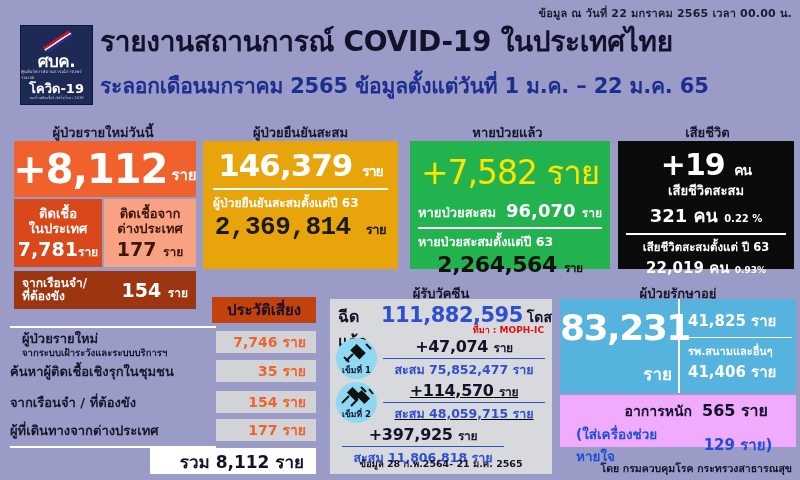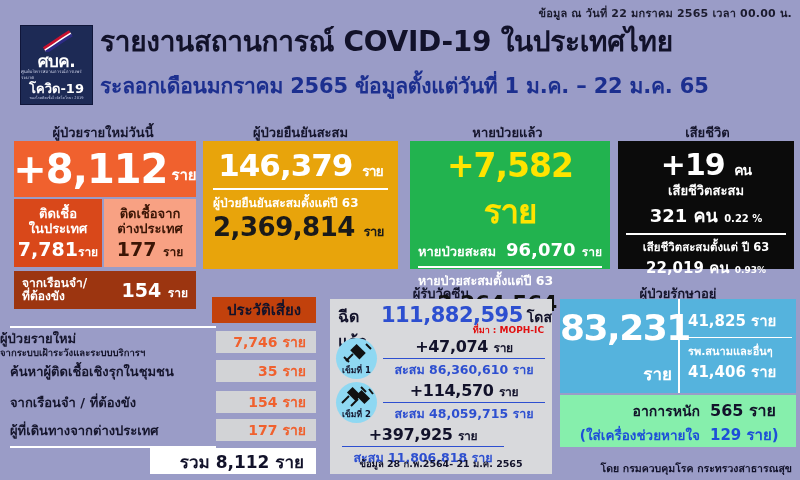--- a/index.html
+++ b/index.html
@@ -47,26 +47,26 @@
   .prison .lab{font-size:12px;font-weight:bold;line-height:13px;}
   .prison .num{font-size:19px;font-weight:bold;margin-left:auto;}
   .prison .num small{font-size:12px;font-weight:bold;}
 
   
   .conf{background:#e8a40b;color:#fff;box-sizing:border-box;padding:6px 10px;display:flex;flex-direction:column;}
   .conf .row1{text-align:center;font-size:31px;font-weight:bold;letter-spacing:-1px;}
   .conf .row1 small{font-size:14px;}
   .conf hr{border:0;border-top:2px solid #fff;width:100%;margin:5px 0 3px;}
   .conf .lab{font-size:12px;font-weight:bold;color:#fff;}
-  .conf .row2{font-size:26px;font-weight:bold;color:#1a1a1a;letter-spacing:-.5px;}
+  .conf .row2{text-align:center;font-size:26px;font-weight:bold;color:#1a1a1a;letter-spacing:-.5px;font-family:Liberation Mono, monospace;}
   .conf .row2 small{font-size:13px;}
 
   
   .rec{background:#22b34f;color:#fff;box-sizing:border-box;padding:5px 8px;display:flex;flex-direction:column;}
-  .rec .row1{text-align:center;font-size:33px;font-weight:bold;color:#ffe400;letter-spacing:-1px;}
+  .rec .row1{text-align:center;font-size:33px;font-weight:normal;color:#ffe400;letter-spacing:-1px;}
   .rec .r2{display:flex;align-items:baseline;justify-content:space-between;margin-top:1px;}
   .rec .r2 .lab{font-size:13px;font-weight:bold;}
   .rec .r2 .val{font-size:18px;font-weight:bold;}
   .rec .r2 .val small{font-size:12px;font-weight:bold;}
   .rec hr{border:0;border-top:2px solid #fff;width:100%;margin:4px 0 3px;}
   .rec .lab2{font-size:12.5px;font-weight:bold;}
   .rec .row3{text-align:center;font-size:22px;font-weight:bold;color:#111;letter-spacing:-.5px;}
   .rec .row3 small{font-size:12px;color:#111;}
 
   
@@ -115,21 +115,21 @@
   .treat{position:absolute;background:#55b3dd;box-sizing:border-box;display:flex;}
   .treat .lft{width:118px;position:relative;}
   .treat .lft .big{position:absolute;left:0;top:8px;width:100%;text-align:center;font-size:36px;
                    font-weight:bold;color:#fff;letter-spacing:-1.5px;}
   .treat .lft .u{position:absolute;right:6px;bottom:6px;font-size:17px;font-weight:bold;color:#fff;}
   .treat .rgt{flex:1;border-left:2px solid #fff;padding-left:8px;box-sizing:border-box;
               display:flex;flex-direction:column;justify-content:center;}
   .treat .rgt .lab{font-size:11px;font-weight:bold;color:#fff;}
   .treat .rgt .val{font-size:15px;font-weight:bold;color:#fff;}
   .treat .rgt hr{border:0;border-top:1.5px solid #fff;margin:4px 0;width:96%;}
-  .severe{position:absolute;background:#86efac;box-sizing:border-box;padding:3px 8px;}
+  .severe{position:absolute;background:#f0abfc;box-sizing:border-box;padding:3px 16px;}
   .severe .r{display:flex;align-items:center;justify-content:flex-end;}
   .severe .lab{font-size:14px;font-weight:bold;color:#12122a;}
   .severe .lab2{font-size:13.5px;font-weight:bold;color:#1d4fd8;}
   .severe .val{font-size:16px;font-weight:bold;color:#12122a;width:78px;text-align:left;padding-left:10px;}
   .severe .val2{font-size:15px;font-weight:bold;color:#1d4fd8;width:78px;text-align:left;padding-left:10px;}
 
   .credit{position:absolute;right:8px;bottom:3px;font-size:10.5px;font-weight:bold;color:#12122a;}
 </style>
 </head>
 <body>
@@ -207,21 +207,21 @@
     <div class="lab">เสียชีวิตสะสม</div>
     <div class="row2"><span>321</span> <span>คน</span> <small>0.22 %</small></div>
     <hr>
     <div class="lab2">เสียชีวิตสะสมตั้งแต่ ปี 63</div>
     <div class="row3"><span>22,019</span> <span>คน</span> <small>0.93%</small></div>
   </div>
 
   <div class="riskhdr" style="left:212px;top:297px;width:104px;height:26px;">ประวัติเสี่ยง</div>
   <div class="riskline" style="left:10px;top:326px;width:206px;"></div>
 
-  <div class="risk-lab" style="left:0;top:332px;width:200px;">
+  <div class="risk-lab" style="left:22px;top:332px;width:200px;">
     <span>ผู้ป่วยรายใหม่</span>
     <span class="small">จากระบบเฝ้าระวังและระบบบริการฯ</span>
   </div>
   <div class="risk-val" style="left:216px;top:331px;width:100px;height:22px;">7,746 ราย</div>
 
   <div class="risk-lab" style="left:10px;top:365px;width:200px;">
     <span>ค้นหาผู้ติดเชื้อเชิงรุกในชุมชน</span>
   </div>
   <div class="risk-val" style="left:216px;top:360px;width:100px;height:22px;text-align:center;">35 ราย</div>
 
@@ -254,39 +254,39 @@
             <rect x="12" y="6" width="13" height="9" transform="rotate(45 18 10)" fill="#111" stroke="none"></rect>
             <line x1="6" y1="20" x2="13" y2="13"></line>
             <line x1="4" y1="16" x2="9" y2="21"></line>
           </g>
         </svg>
         <span class="lbl">เข็มที่ 1</span>
       </div>
       <div class="txt" style="width:162px;">
         <div class="plus"><span>+47,074</span> <small>ราย</small></div>
         <div class="rule"></div>
-        <div class="acc">สะสม 86,360,610 ราย</div>
+        <div class="acc">สะสม 75,852,477 ราย</div>
       </div>
     </div>
 
     <div class="dose" style="left:6px;top:82px;width:212px;">
       <div class="circ">
         <svg width="36" height="26" viewBox="0 0 36 26">
           <g stroke="#111" stroke-width="2" fill="none">
             <line x1="22" y1="2" x2="27" y2="7"></line>
             <rect x="9" y="5" width="12" height="8" transform="rotate(45 15 9)" fill="#111" stroke="none"></rect>
             <line x1="3" y1="18" x2="10" y2="11"></line>
             <line x1="30" y1="4" x2="34" y2="9"></line>
             <rect x="18" y="8" width="12" height="8" transform="rotate(45 24 12)" fill="#111" stroke="none"></rect>
             <line x1="12" y1="21" x2="19" y2="14"></line>
           </g>
         </svg>
         <span class="lbl">เข็มที่ 2</span>
       </div>
-      <div class="txt" style="width:162px;">
+      <div class="txt" style="width:162px;text-decoration:underline;">
         <div class="plus"><span>+114,570</span> <small>ราย</small></div>
         <div class="rule"></div>
         <div class="acc">สะสม 48,059,715 ราย</div>
       </div>
     </div>
 
     <div class="dose" style="left:6px;top:126px;width:212px;">
       <div class="txt" style="width:162px;">
         <div class="plus"><span>+397,925</span> <small>ราย</small></div>
         <div class="rule"></div>

